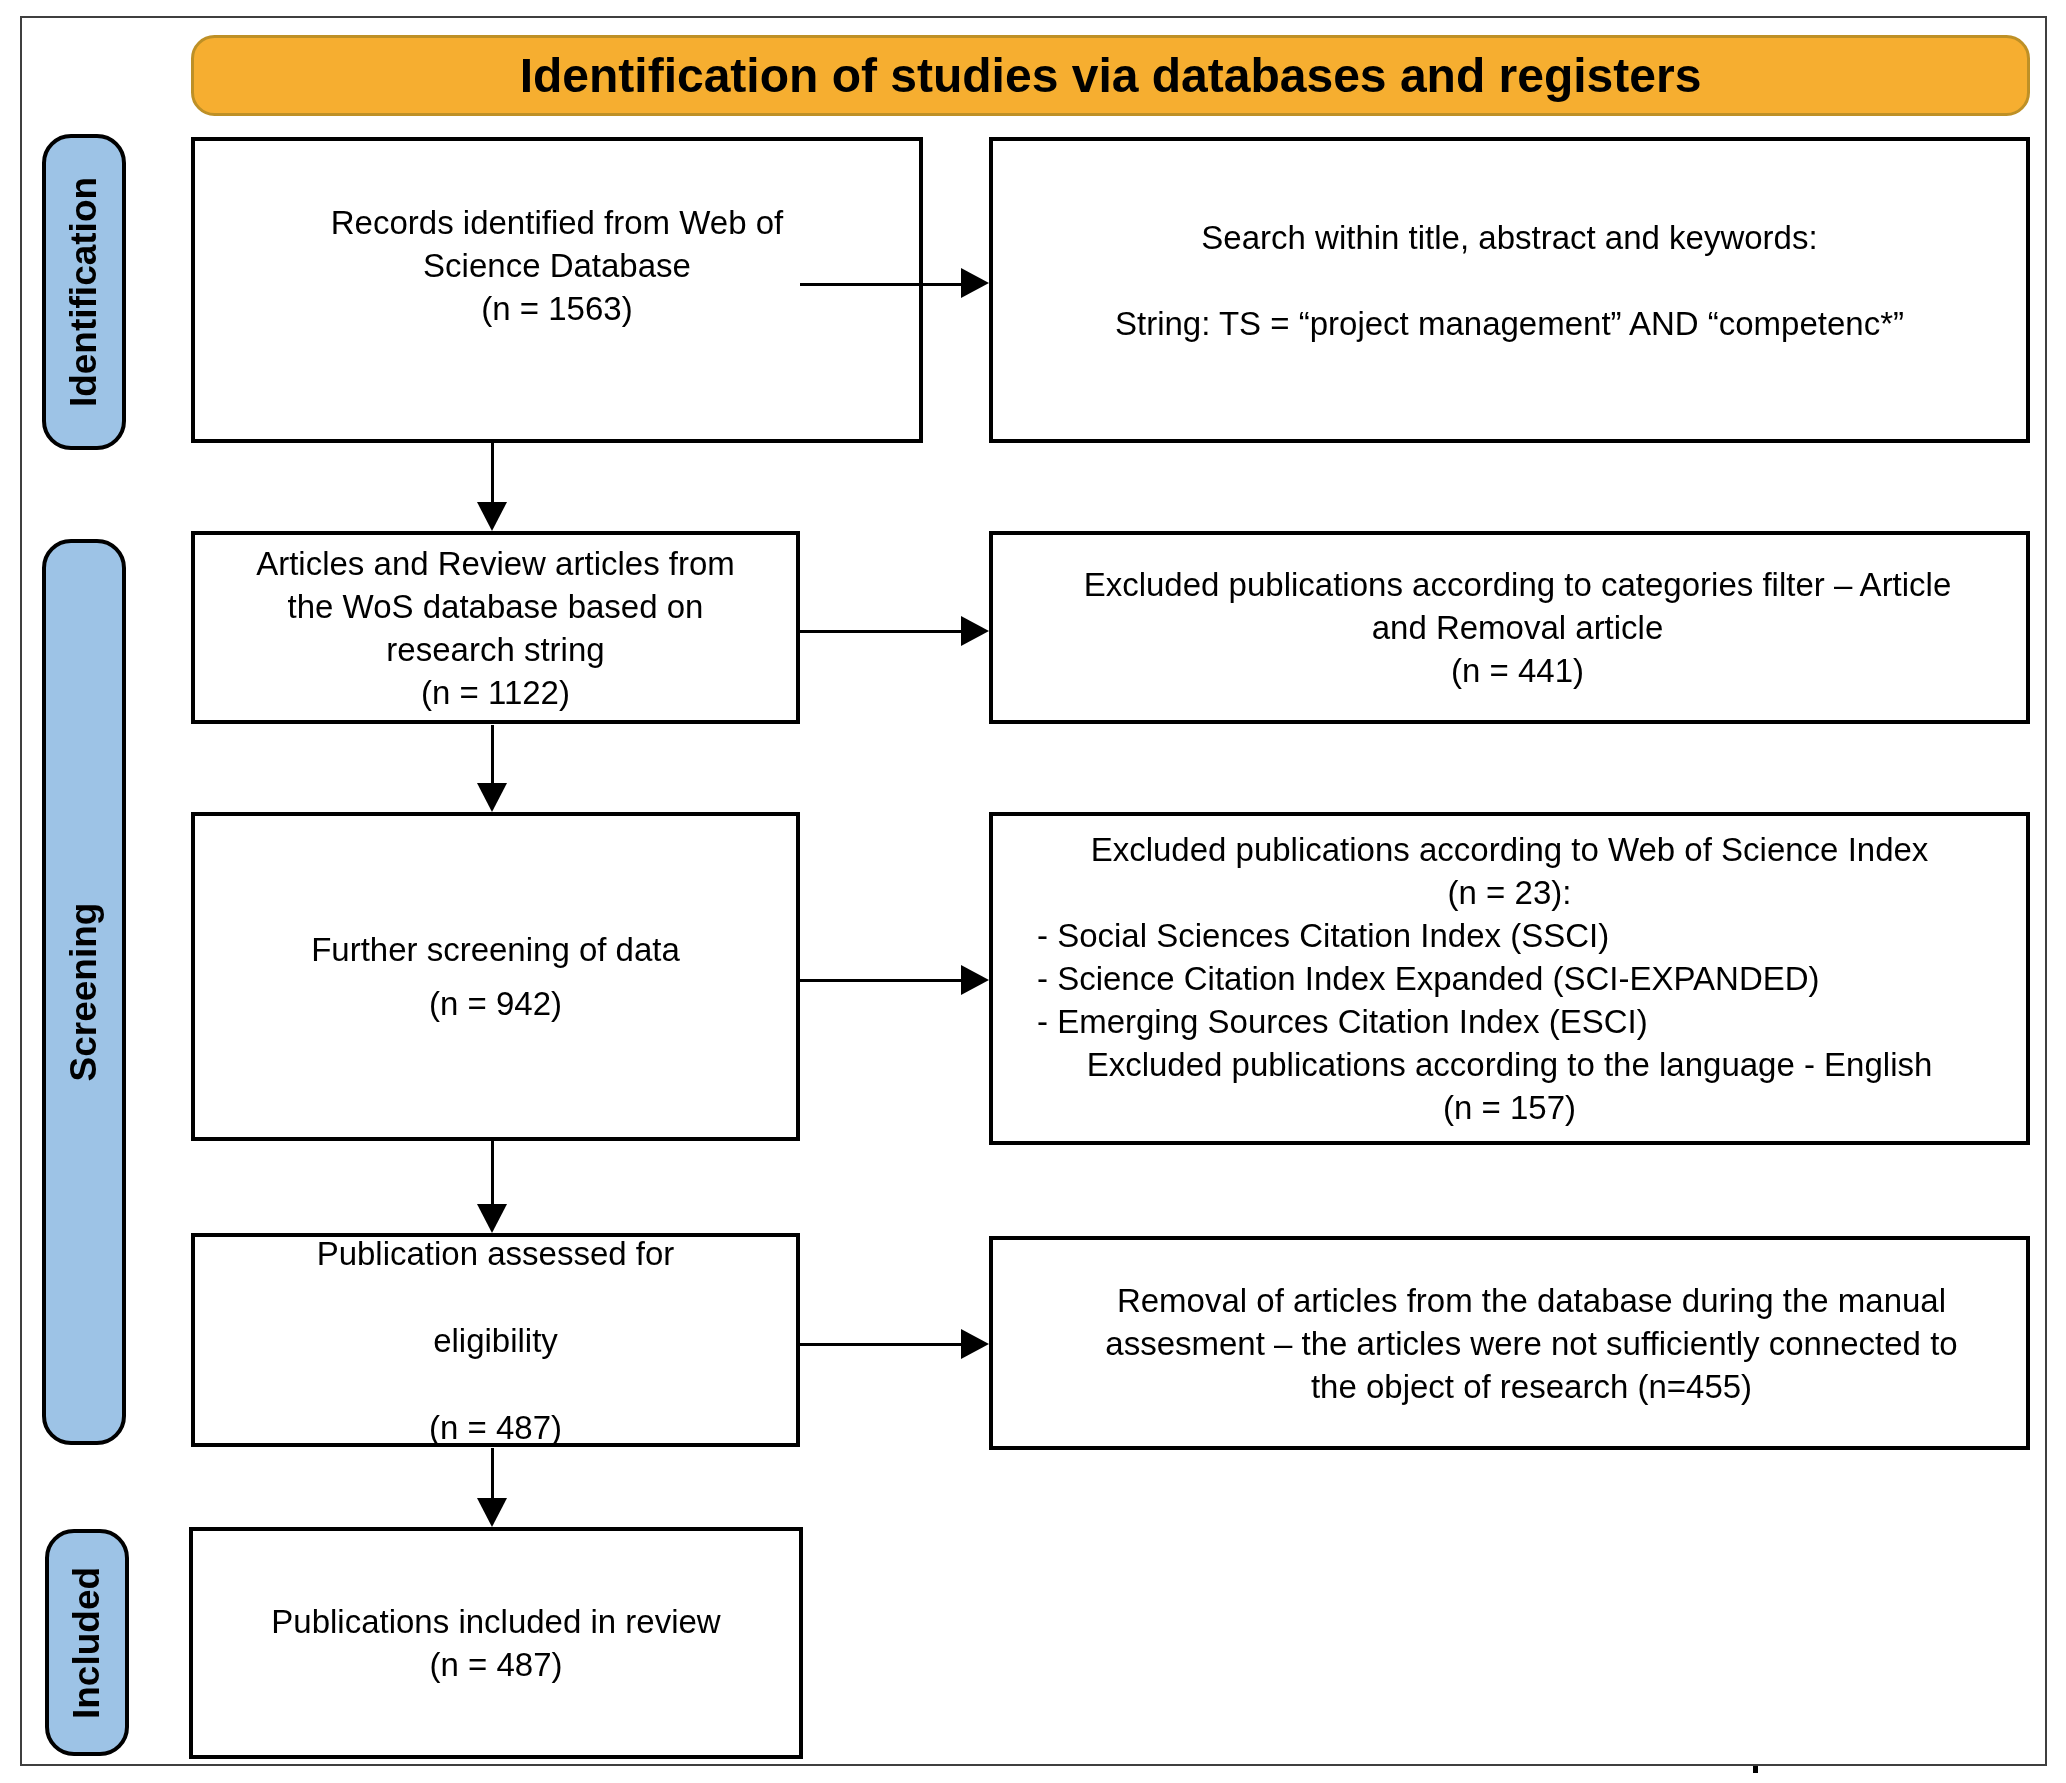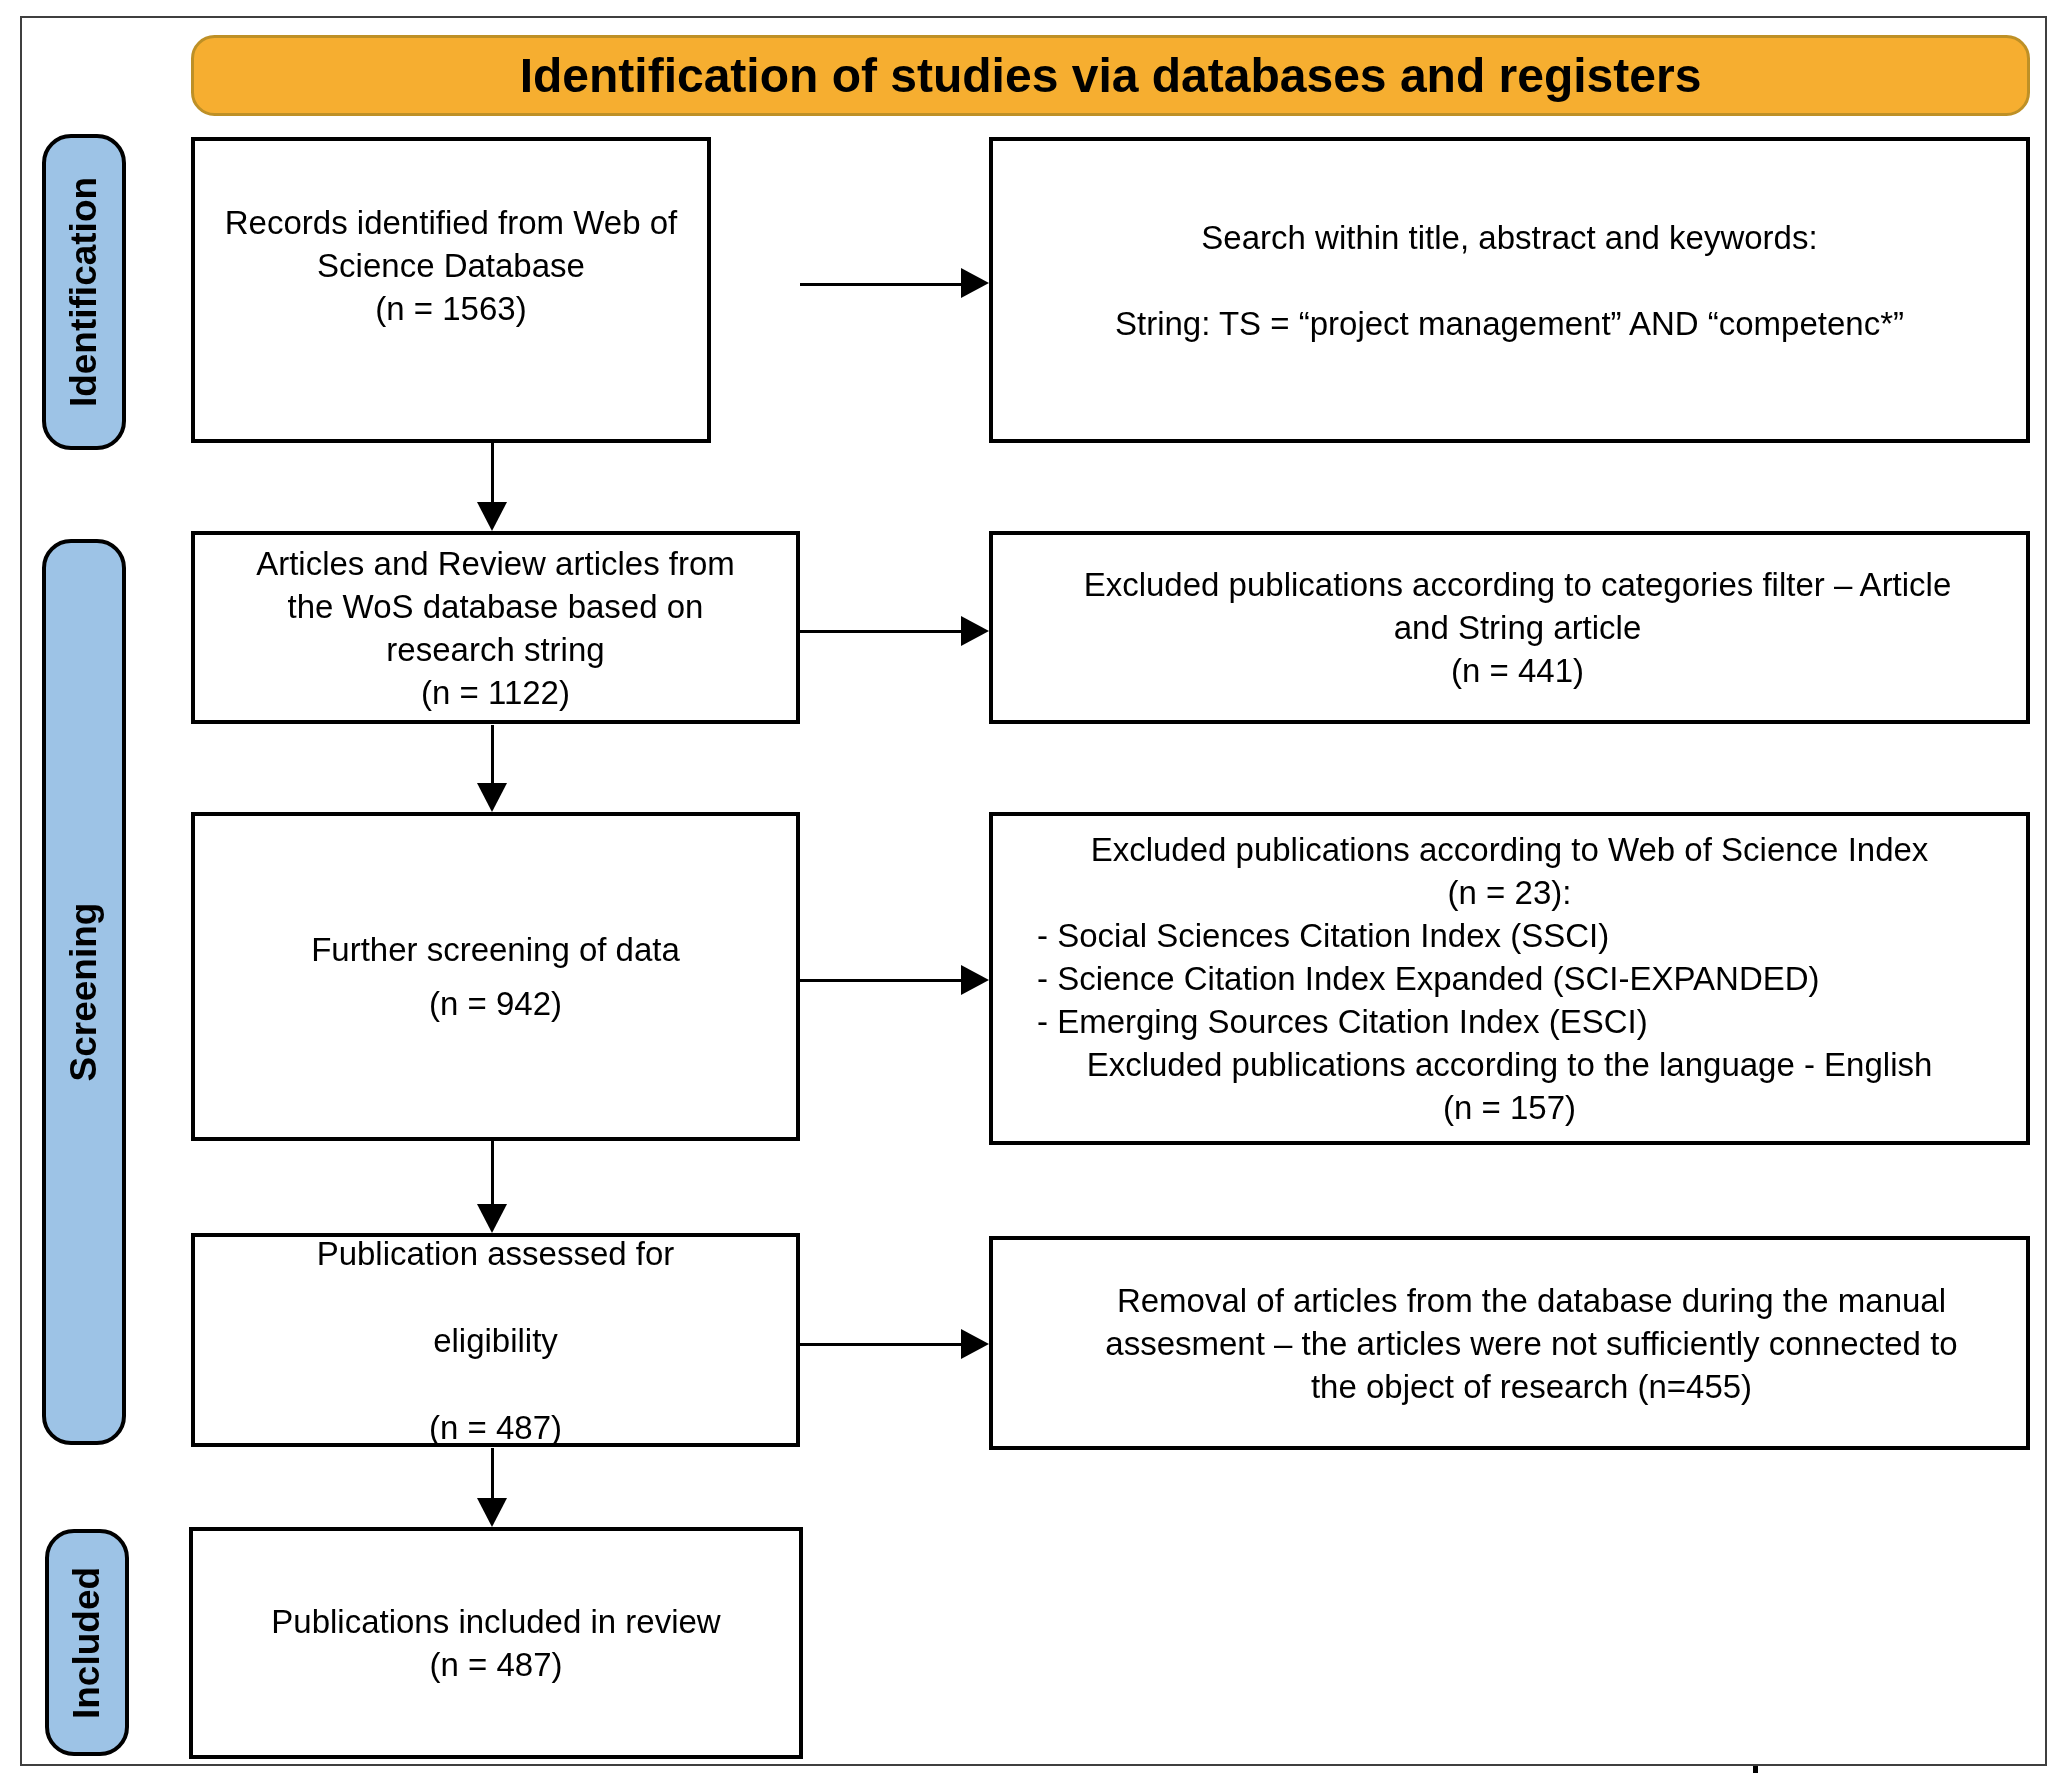--- a/index.html
+++ b/index.html
@@ -63,21 +63,21 @@
     border: 4.9px solid #000000;
     display: flex;
     flex-direction: column;
     justify-content: center;
     align-items: center;
     font-size: 33px;
     line-height: 43px;
     text-align: center;
   }
   .fbox .bline { white-space: nowrap; }
-  .box-records   { left: 191px;  top: 137px;  width: 520px; height: 306px; padding-bottom: 49px; }
+  .box-records   { left: 191px;  top: 137px;  width: 732px; height: 306px; padding-bottom: 49px; }
   .box-search    { left: 989px; top: 137px;  width: 1041px; height: 306px; padding-bottom: 19.6px; }
   .box-articles  { left: 191px;  top: 531px; width: 609px; height: 193px; }
   .box-excluded-categories { left: 989px; top: 531px; width: 1041px; height: 193px; padding-left: 16px; }
   .box-further   { left: 191px;  top: 812px; width: 609px; height: 329px; gap: 11px; }
   .box-excluded-index { left: 989px; top: 812px; width: 1041px; height: 333px; }
   .box-assessed  { left: 191px;  top: 1233px; width: 609px; height: 214px; gap: 44px; }
   .box-removal   { left: 989px; top: 1236px; width: 1041px; height: 214px; padding-left: 44px; }
   .box-included  { left: 189px;  top: 1527px; width: 614px; height: 232px; }
   .gap-line { margin-top: 43px; }
   .line-left {
@@ -148,21 +148,21 @@
   </div>
 
   <div class="fbox box-articles">
     <div class="bline">Articles and Review articles from</div>
     <div class="bline">the WoS database based on</div>
     <div class="bline">research string</div>
     <div class="bline">(n = 1122)</div>
   </div>
   <div class="fbox box-excluded-categories">
     <div class="bline">Excluded publications according to categories filter – Article</div>
-    <div class="bline">and String article</div>
+    <div class="bline">and Removal article</div>
     <div class="bline">(n = 441)</div>
   </div>
 
   <div class="fbox box-further">
     <div class="bline">Further screening of data</div>
     <div class="bline">(n = 942)</div>
   </div>
   <div class="fbox box-excluded-index">
     <div class="bline">Excluded publications according to Web of Science Index</div>
     <div class="bline">(n = 23):</div>

